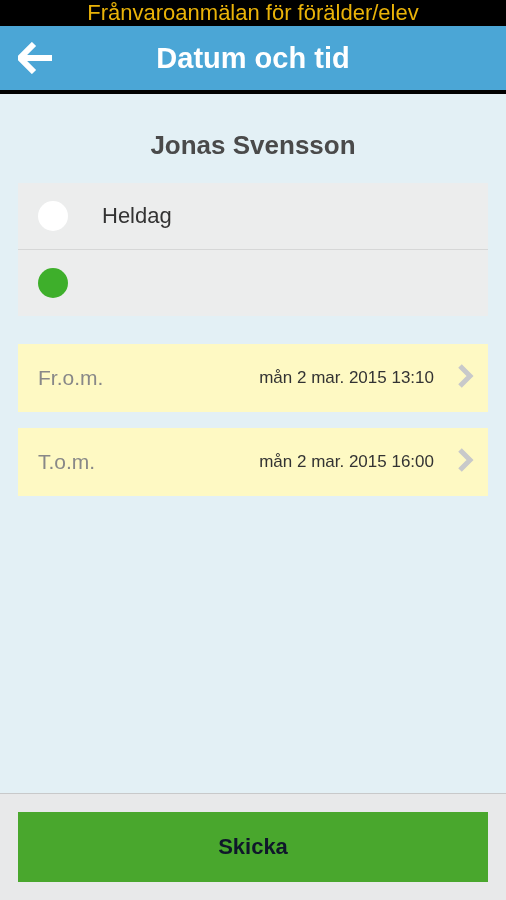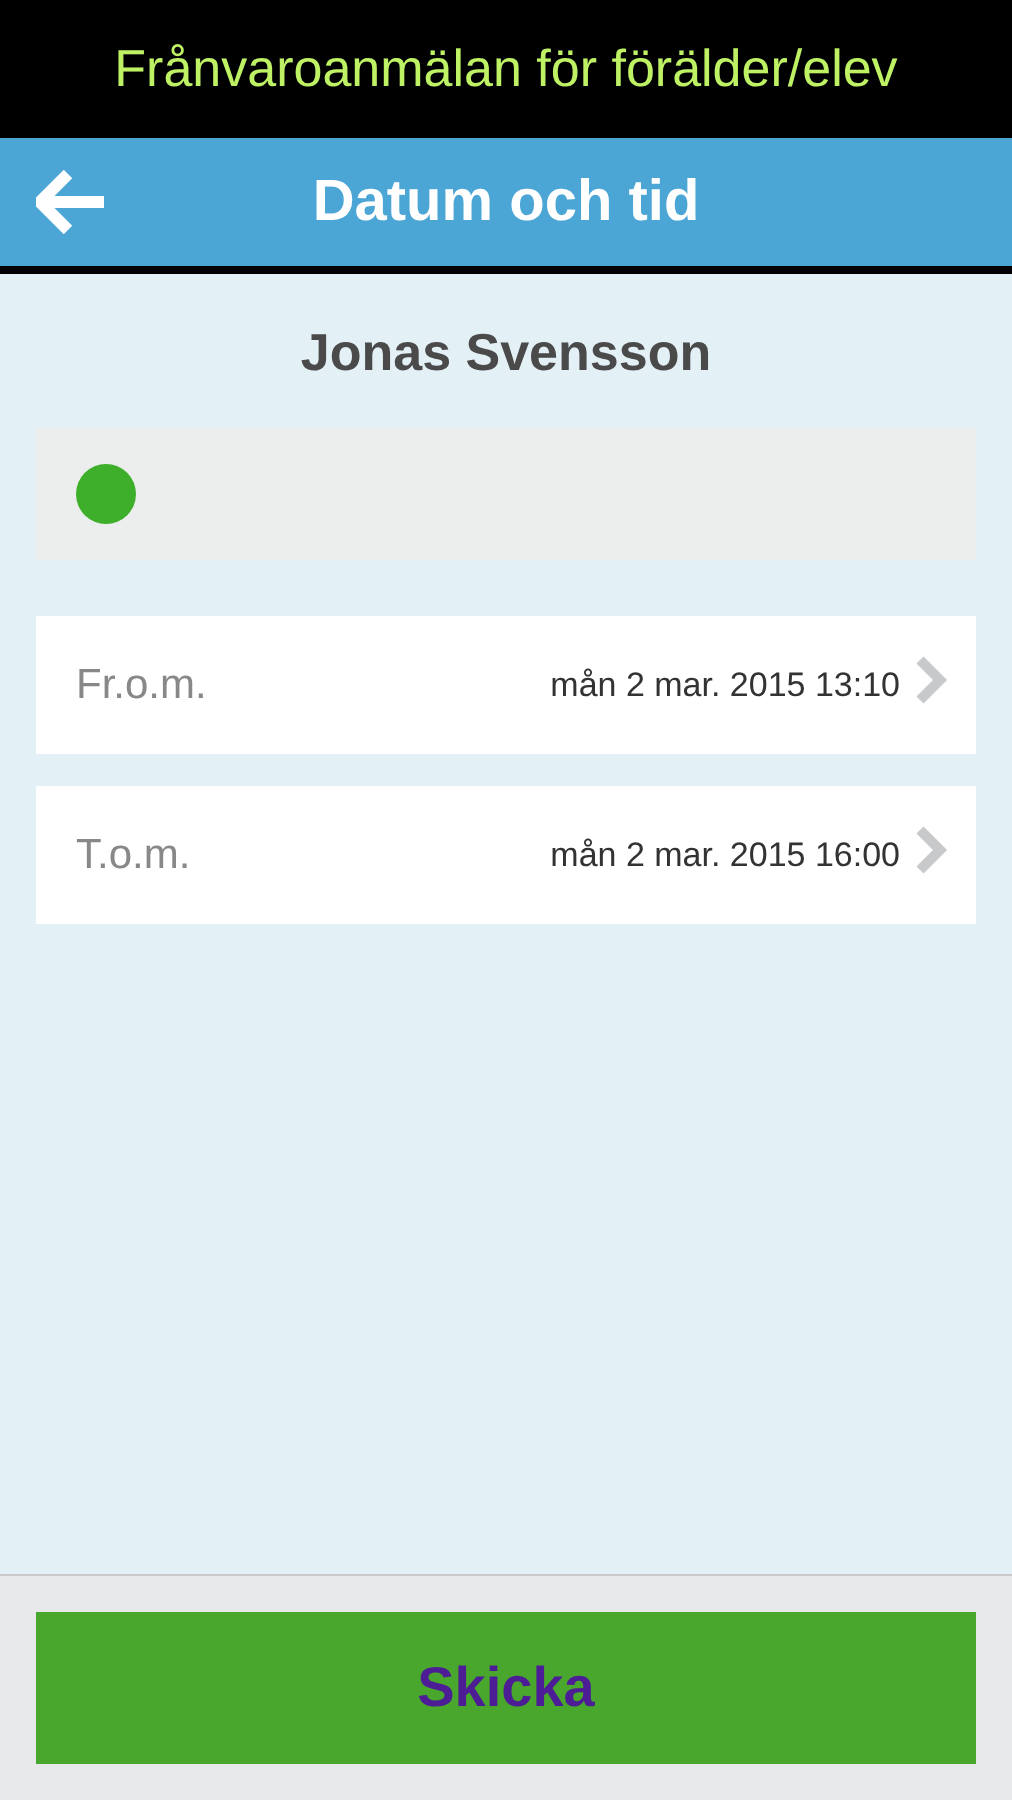--- a/index.html
+++ b/index.html
@@ -11,23 +11,23 @@
     body {
       width: 506px;
       height: 900px;
       background: #e3f0f5;
       display: flex;
       flex-direction: column;
       overflow: hidden;
     }
     .top-bar {
       background: #000;
-      color: #bef264;
-      font-size: 26px;
-      padding: 19px 8px;
+      color: #eab308;
+      font-size: 22px;
+      padding: 0 8px;
       text-align: center;
       font-weight: 400;
     }
     .nav-bar {
       background: #4ba6d6;
       border-bottom: 4px solid #000000;
       height: 68px;
       display: flex;
       align-items: center;
       position: relative;
@@ -52,21 +52,21 @@
     .content {
       flex: 1;
       padding: 0;
       overflow: auto;
     }
     .student-name {
       text-align: center;
       font-size: 26px;
       color: #4a4a4a;
       font-weight: 600;
-      padding: 24px 0 22px 0;
+      padding: 36px 0 22px 0;
     }
     .options {
       margin: 0 18px 28px 18px;
     }
     .option-row {
       background: #eceded;
       border-bottom: 1px solid #d6d7d7;
       display: flex;
       align-items: center;
       padding: 18px 20px;
@@ -90,26 +90,27 @@
     }
     .option-label {
       font-size: 22px;
       color: #333;
       font-weight: 500;
     }
     .date-rows {
       margin: 0 18px;
     }
     .date-row {
-      background: #ffffff;
+      background: #fef9c3;
       display: flex;
       align-items: center;
       padding: 20px 14px 20px 20px;
       margin-bottom: 16px;
       cursor: pointer;
+      gap: 16px;
     }
     .date-label {
       font-size: 21px;
       color: #888;
       flex: 0 0 auto;
     }
     .date-value {
       flex: 1;
       text-align: right;
       font-size: 17px;
@@ -119,24 +120,24 @@
     .chevron {
       flex-shrink: 0;
     }
     .footer {
       background: #e8e9ea;
       border-top: 1px solid #c8c9ca;
       padding: 18px;
     }
     .send-button {
       background: #49a72d;
-      color: #4c1d95;
+      color: #0f172a;
       text-align: center;
       padding: 22px 0;
-      font-size: 28px;
+      font-size: 22px;
       font-weight: 600;
       cursor: pointer;
     }
   </style>
 </head>
 <body>
 
 <div class="top-bar">
   <span>Frånvaroanmälan för förälder/elev</span>
 </div>
@@ -147,20 +148,24 @@
       <path d="M 16 2 L 2 16 L 16 30 M 2 16 L 34 16" stroke="#fff" stroke-width="6" fill="none" stroke-linecap="butt"></path>
     </svg>
   </div>
   <div class="nav-title">Datum och tid</div>
 </div>
 
 <div class="content">
   <div class="student-name">Jonas Svensson</div>
 
   <div class="options">
+    <div class="option-row">
+      <div class="radio radio-unselected"></div>
+      <div class="option-label">Heldag</div>
+    </div>
     <div class="option-row">
       <div class="radio radio-selected"></div>
     </div>
   </div>
 
   <div class="date-rows">
     <div class="date-row">
       <div class="date-label">Fr.o.m.</div>
       <div class="date-value">mån 2 mar. 2015 13:10</div>
       <div class="chevron">

